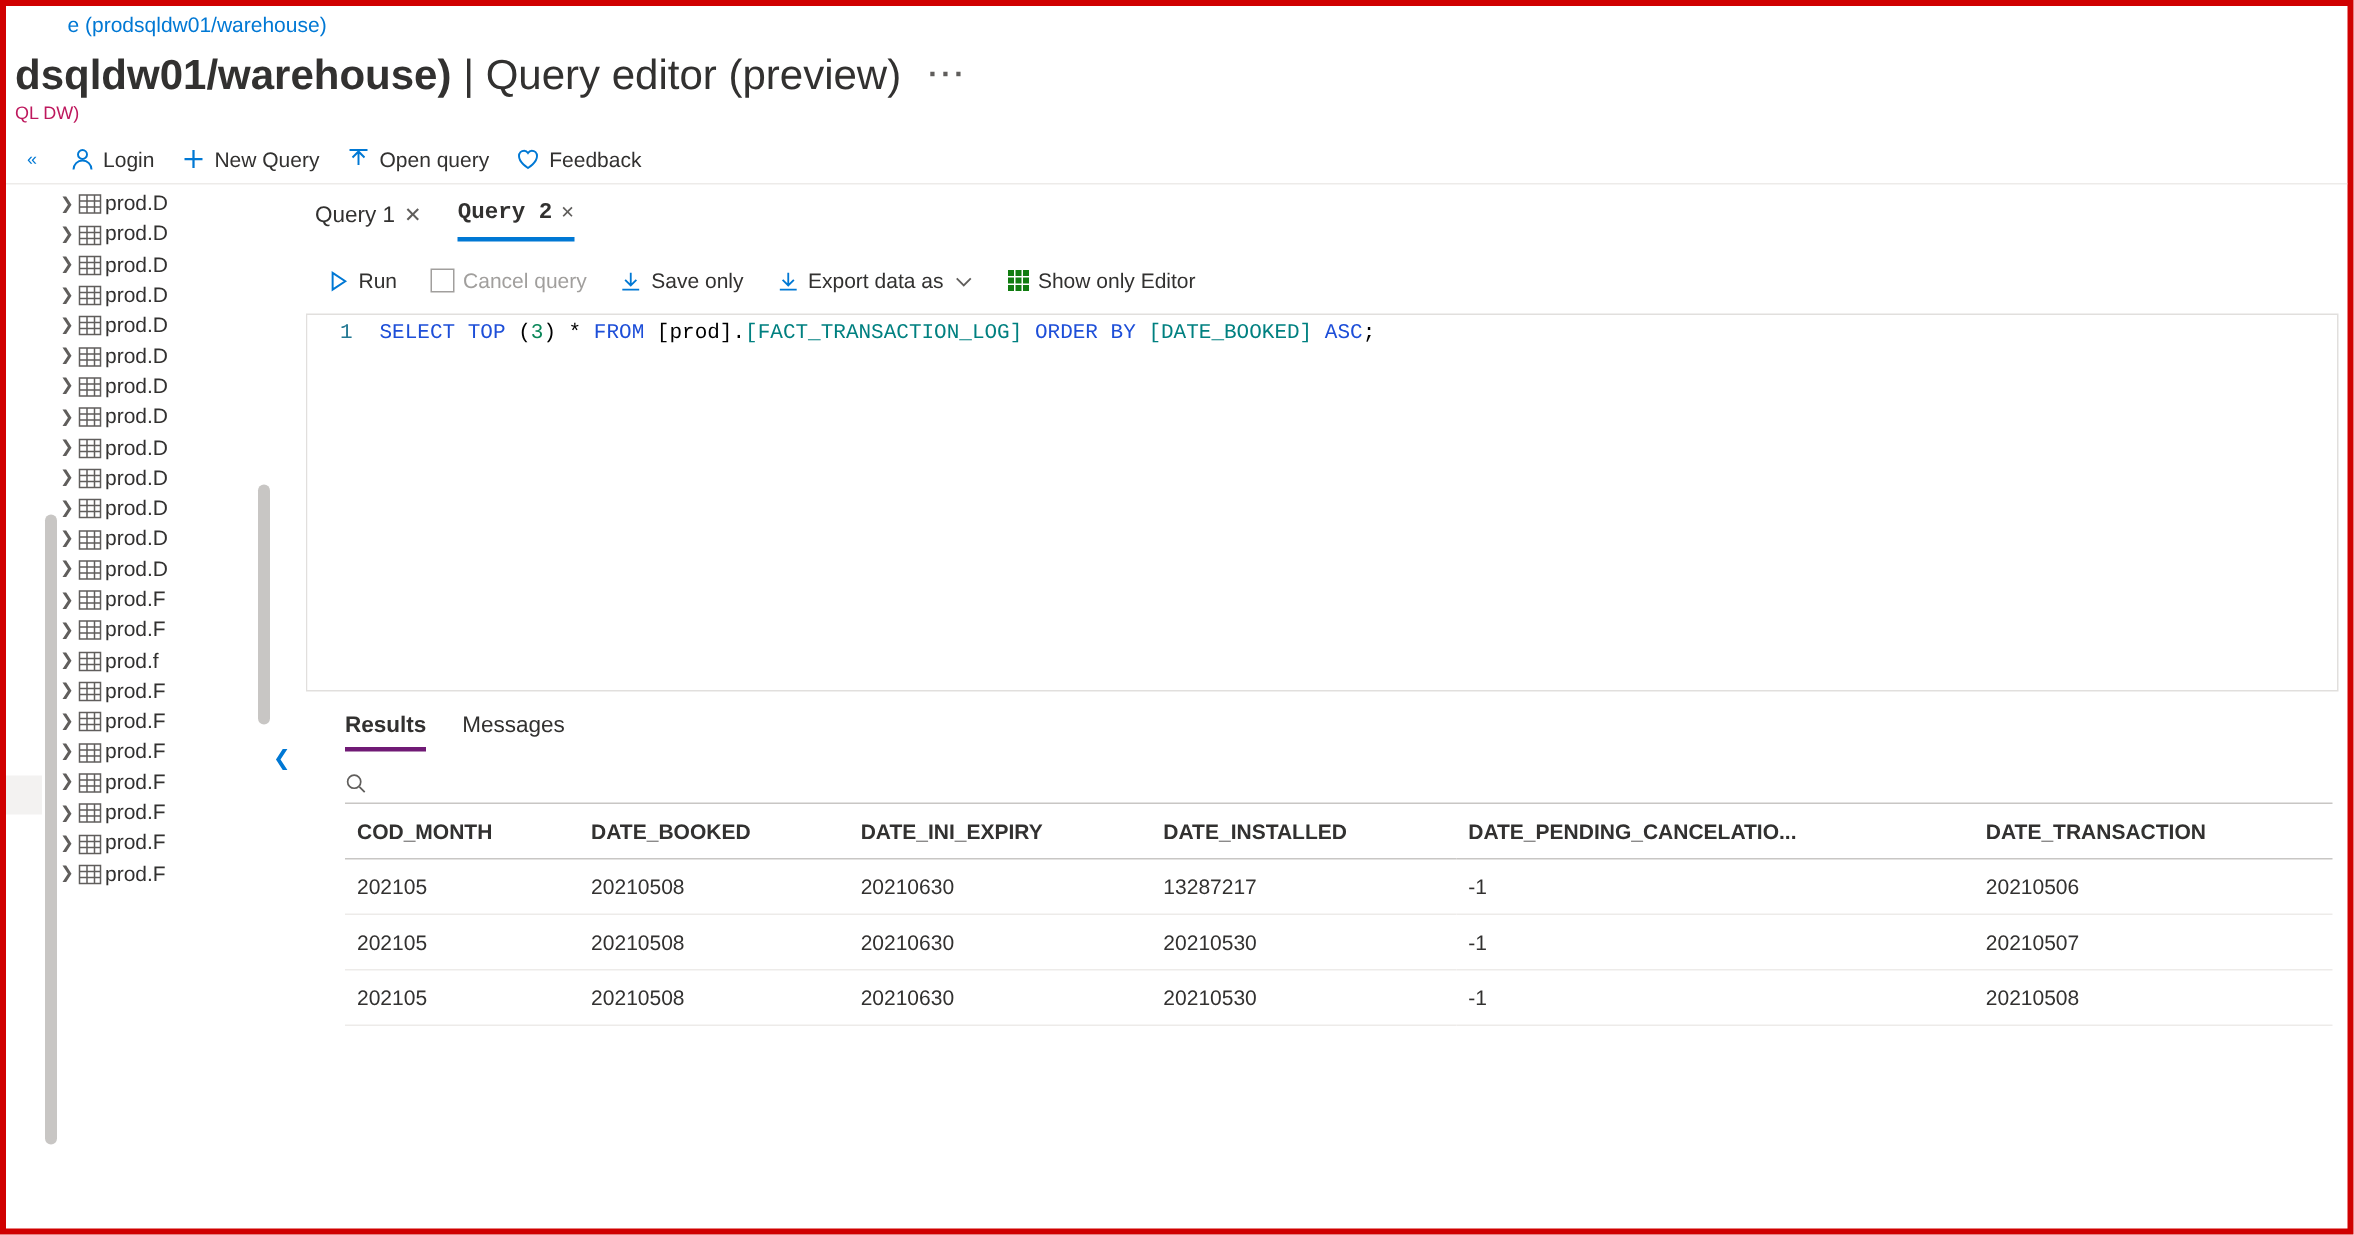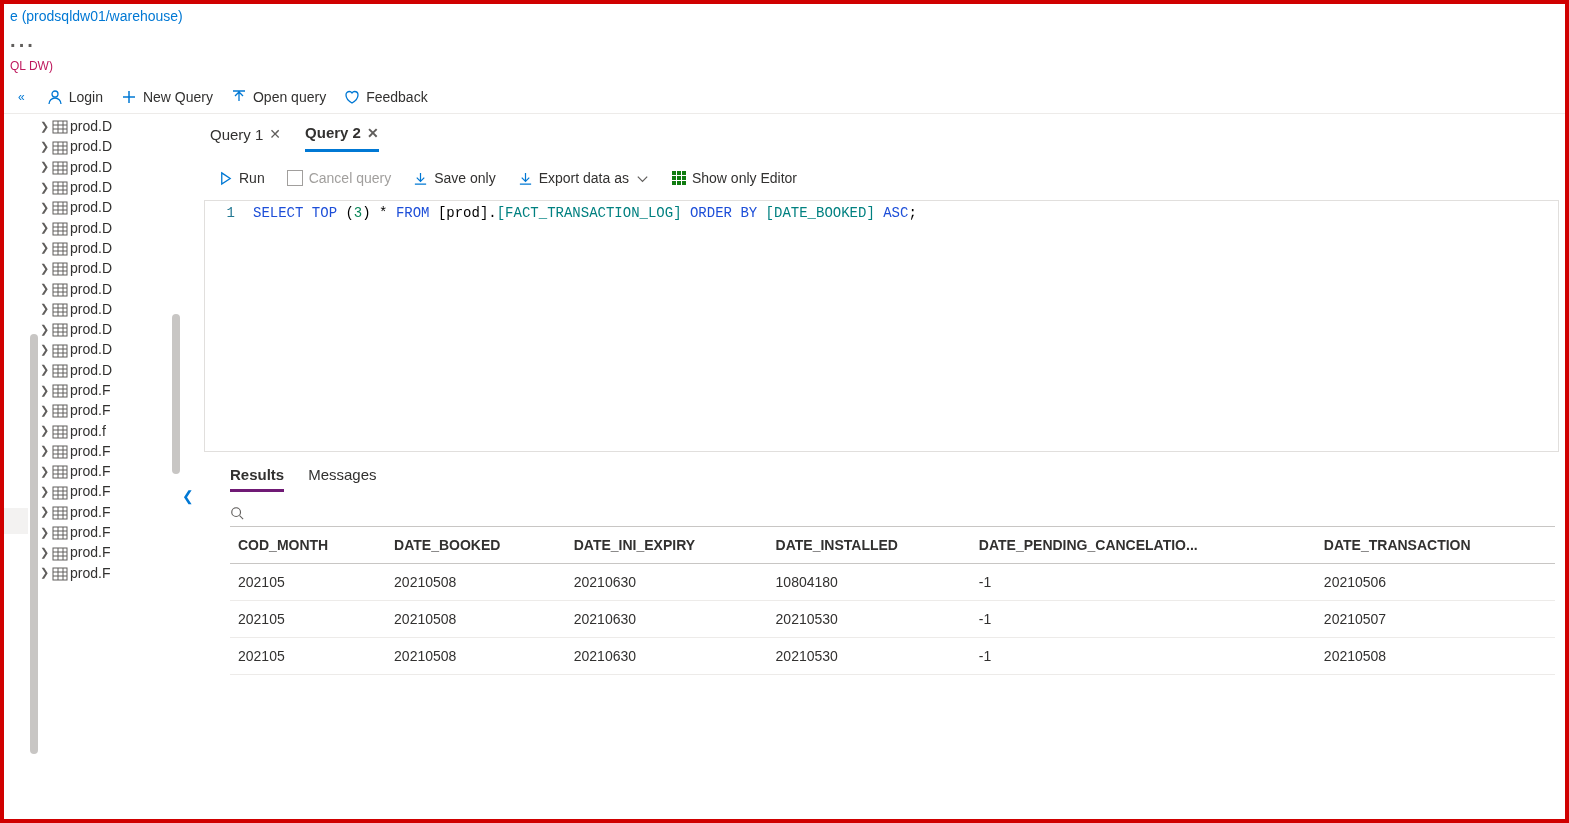--- a/index.html
+++ b/index.html
@@ -14,20 +14,21 @@
       overflow: hidden;
       position: relative;
     }
     .breadcrumb {
       padding: 4px 0 4px 6px;
       font-size: 14px;
     }
     .breadcrumb a {
       color: #0078d4;
       text-decoration: none;
+      margin-left: 35px;
     }
     .header {
       padding: 6px 0 0 6px;
     }
     .header-title {
       font-size: 28px;
       font-weight: 600;
       color: #323130;
       display: flex;
       align-items: center;
@@ -134,20 +135,21 @@
       align-items: center;
       gap: 6px;
       font-size: 15px;
       padding-bottom: 8px;
       cursor: pointer;
       color: #323130;
     }
     .query-tab.active {
       font-weight: 600;
       border-bottom: 3px solid #0078d4;
+      font-family: Liberation Mono, monospace;
     }
     .tab-close {
       color: #605e5c;
       font-size: 14px;
     }
     .query-toolbar {
       display: flex;
       align-items: center;
       gap: 22px;
       padding: 18px 0 14px 38px;
@@ -267,20 +269,24 @@
   </style>
 </head>
 <body>
 
 <div class="breadcrumb">
   <a href="#">e (prodsqldw01/warehouse)</a>
 </div>
 
 <div class="header">
   <div class="header-title">
+    <span>
+      <span>dsqldw01/warehouse)</span>
+      <span class="light">| Query editor (preview)</span>
+    </span>
     <span class="more-icon">···</span>
   </div>
 </div>
 <div class="header-subtitle">QL DW)</div>
 
 <div class="toolbar">
   <span class="collapse-chevron">«</span>
   <div class="toolbar-btn">
     <svg viewBox="0 0 16 16" fill="none" stroke="#0078d4" stroke-width="1.3">
         <circle cx="8" cy="5" r="3"></circle>
@@ -587,21 +593,21 @@
                 <th>DATE_INSTALLED</th>
                 <th>DATE_PENDING_CANCELATIO...</th>
                 <th>DATE_TRANSACTION</th>
               </tr>
             </thead>
           <tbody id="results-body">
               <tr>
                 <td>202105</td>
                 <td>20210508</td>
                 <td>20210630</td>
-                <td>10804180</td>
+                <td>13287217</td>
                 <td>-1</td>
                 <td>20210506</td>
               </tr>
               <tr>
                 <td>202105</td>
                 <td>20210508</td>
                 <td>20210630</td>
                 <td>20210530</td>
                 <td>-1</td>
                 <td>20210507</td>

